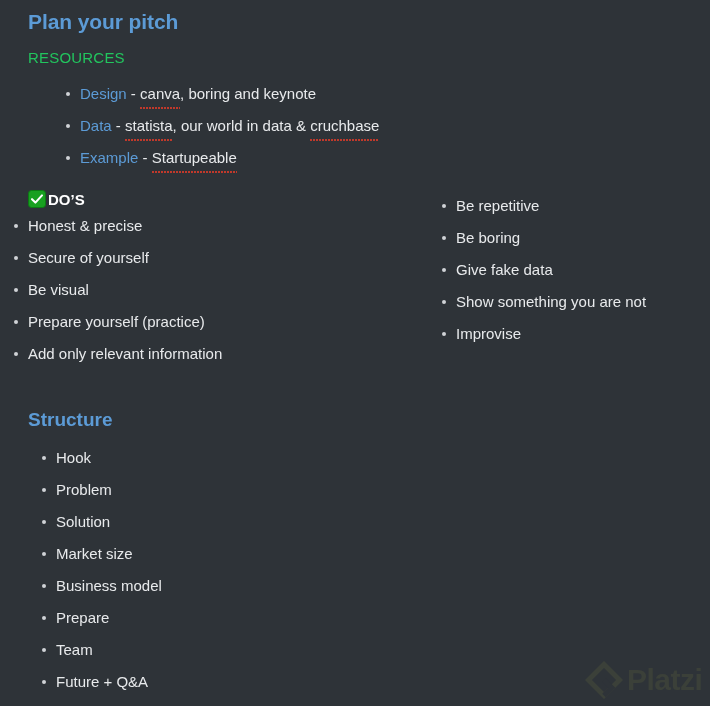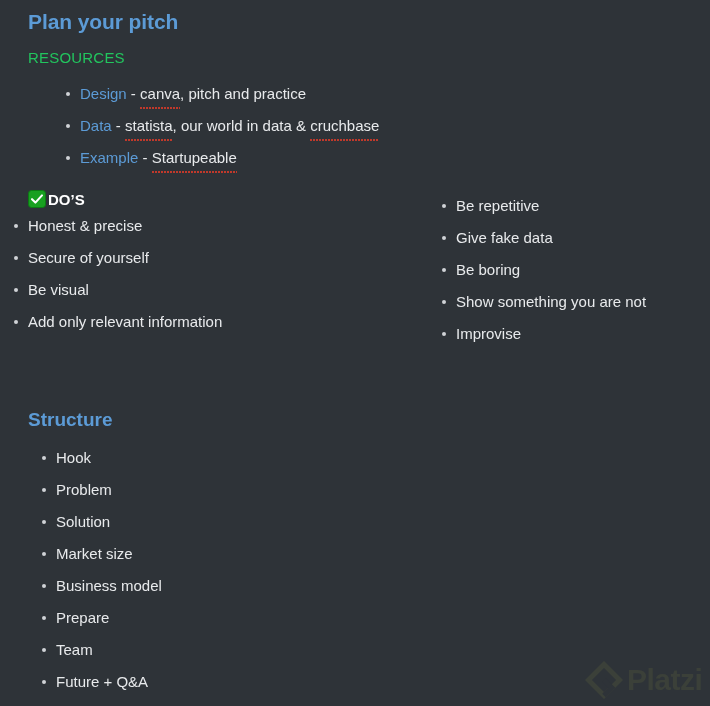--- a/index.html
+++ b/index.html
@@ -165,21 +165,21 @@
 <body>
 
 <div class="page">
 
   <h1 class="h-title">Plan your pitch</h1>
 
   <div class="label-resources">RESOURCES</div>
 
   <ul class="bl res-list">
     <li>
-      <span class="link">Design</span><span> - </span><span class="sp">canva</span><span>, pitch and practice</span>
+      <span class="link">Design</span><span> - </span><span class="sp">canva</span><span>, boring and keynote</span>
     </li>
     <li>
       <span class="link">Data</span><span> - </span><span class="sp">statista</span><span>, our world in data &amp; </span><span class="sp">cruchbase</span>
     </li>
     <li>
       <span class="link">Example</span><span> - </span><span class="sp">Startupeable</span><span></span>
     </li>
   </ul>
 
   <div class="col-dos">
@@ -189,29 +189,30 @@
           <rect x="0.5" y="0.5" width="17" height="17" rx="3" ry="3" fill="#18a020" stroke="#0c7a14" stroke-width="1"></rect>
           <path d="M4 9.2 L7.4 12.6 L14 5.4" fill="none" stroke="#ffffff" stroke-width="2.1" stroke-linecap="round" stroke-linejoin="round"></path>
         </svg>
       </span>
       <span>DO’S</span>
     </div>
     <ul class="bl col-list">
       <li>Honest &amp; precise</li>
       <li>Secure of yourself</li>
       <li>Be visual</li>
+      <li>Prepare yourself (practice)</li>
       <li>Add only relevant information</li>
     </ul>
   </div>
 
   <div class="col-donts">
     <ul class="bl col-list">
       <li>Be repetitive</li>
+      <li>Be boring</li>
       <li>Give fake data</li>
-      <li>Be boring</li>
       <li>Show something you are not</li>
       <li>Improvise</li>
     </ul>
   </div>
 
   <h2 class="h-structure">Structure</h2>
   <ul class="bl struct-list">
     <li>Hook</li>
     <li>Problem</li>
     <li>Solution</li>

